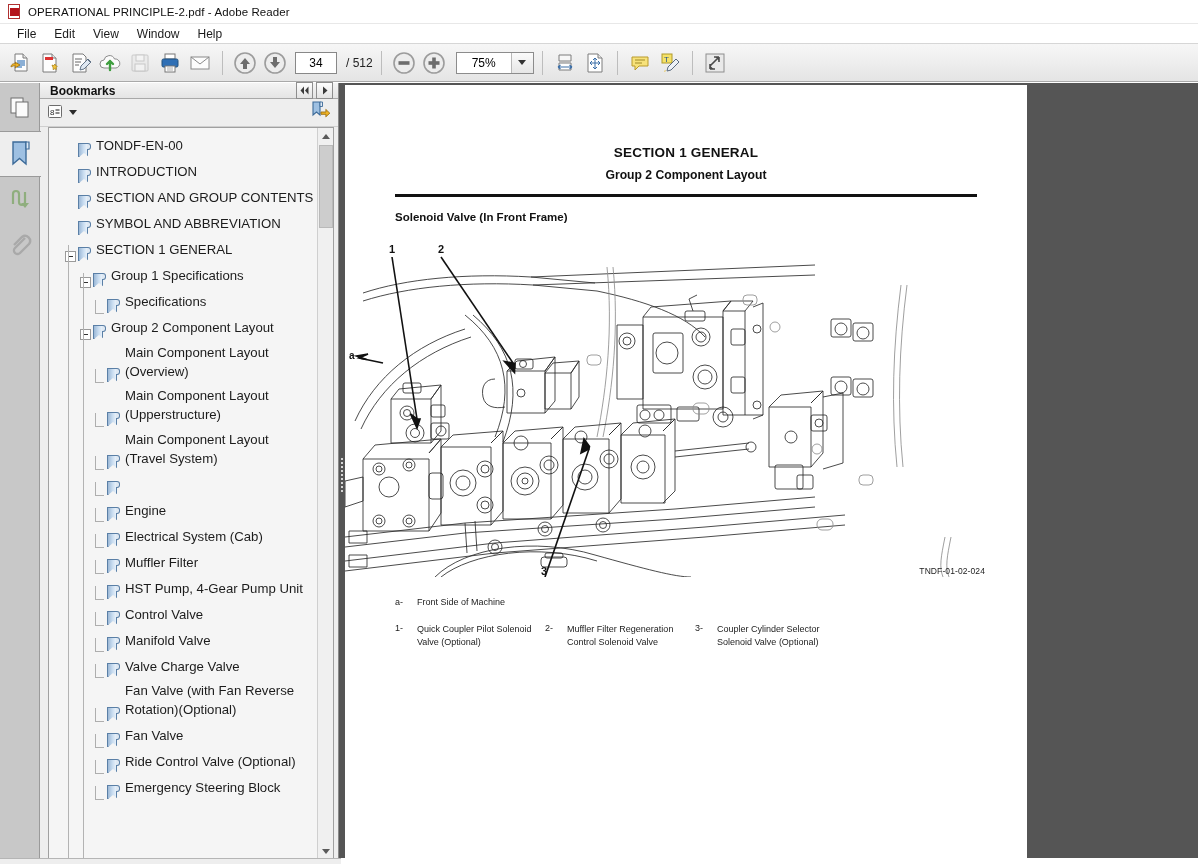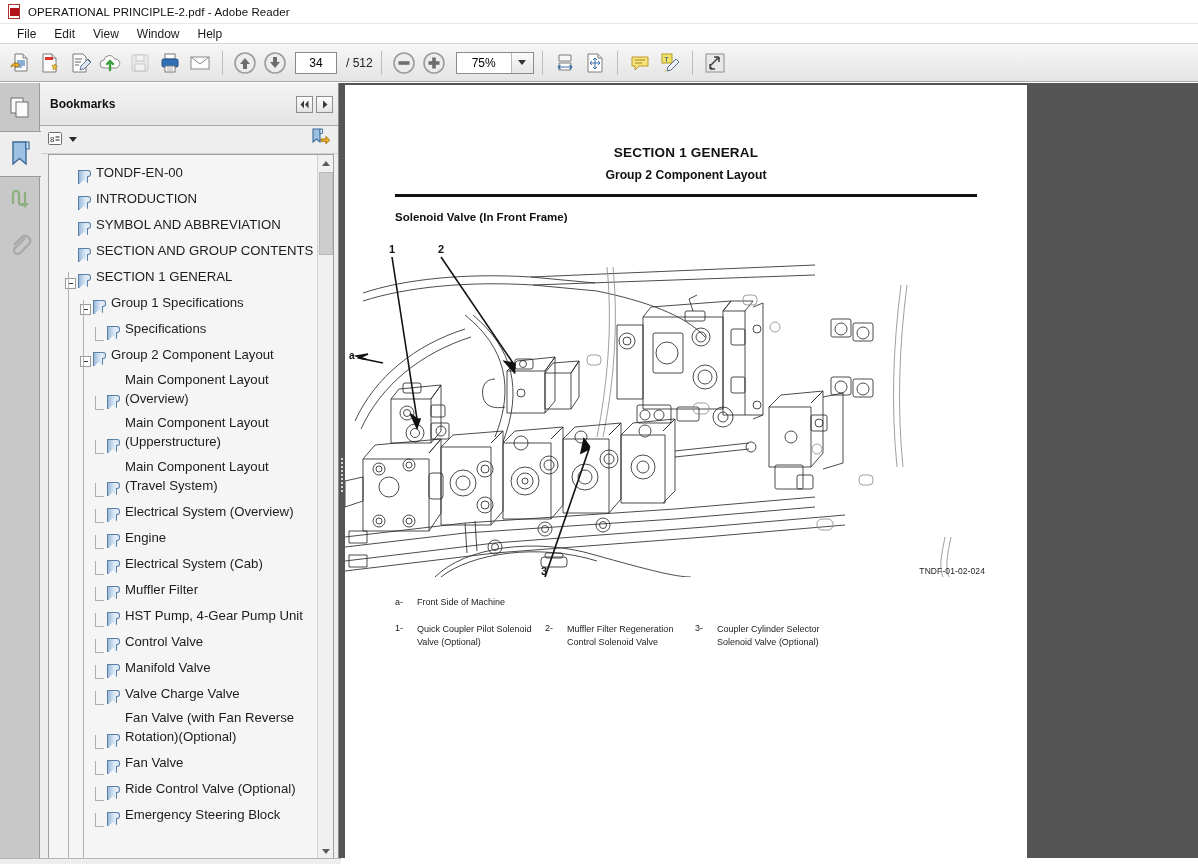--- a/index.html
+++ b/index.html
@@ -156,21 +156,21 @@
 
   
   #bookmarks-pane {
     width: 299px;
     flex: none;
     background: #eeeeee;
     border-right: 1px solid #8a8a8a;
     display: flex; flex-direction: column;
   }
   #bm-header {
-    height: 43px;
+    height: 16px;
     background: linear-gradient(to bottom,#f4f4f4,#e4e4e4);
     border-bottom: 1px solid #a8a8a8;
     display: flex; align-items: center;
     padding: 0 5px 0 10px;
   }
   #bm-header .bm-title {
     font-size: 12px;
     font-weight: bold;
     color: #111;
     flex: 1;
@@ -707,30 +707,30 @@
             </div>
             <div class="bm-label">INTRODUCTION</div>
           </div>
           <div class="bm-row">
             <div class="bm-indent" style="width: 14px;"></div>
             <div class="bm-toggle-spacer"></div>
             <div class="bm-icon">
               <span class="flag"></span>
               <span class="curl"></span>
             </div>
-            <div class="bm-label">SYMBOL AND ABBREVIATION</div>
+            <div class="bm-label">SECTION AND GROUP CONTENTS</div>
           </div>
           <div class="bm-row">
             <div class="bm-indent" style="width: 14px;"></div>
             <div class="bm-toggle-spacer"></div>
             <div class="bm-icon">
               <span class="flag"></span>
               <span class="curl"></span>
             </div>
-            <div class="bm-label">SECTION AND GROUP CONTENTS</div>
+            <div class="bm-label">SYMBOL AND ABBREVIATION</div>
           </div>
           <div class="bm-row">
             <div class="bm-indent" style="width: 14px;"></div>
             <div class="bm-toggle"></div>
             <div class="bm-icon">
               <span class="flag"></span>
               <span class="curl"></span>
             </div>
             <div class="bm-label">SECTION 1 GENERAL</div>
           </div>
@@ -791,21 +791,20 @@
             <div class="bm-label">Main Component Layout
 (Travel System)</div>
           </div>
           <div class="bm-row">
             <div class="bm-indent" style="width: 44px;"></div>
             <div class="bm-connector"></div>
             <div class="bm-icon">
               <span class="flag"></span>
               <span class="curl"></span>
             </div>
-            <div class="bm-label">Electrical System (Overview)</div>
           </div>
           <div class="bm-row">
             <div class="bm-indent" style="width: 44px;"></div>
             <div class="bm-connector"></div>
             <div class="bm-icon">
               <span class="flag"></span>
               <span class="curl"></span>
             </div>
             <div class="bm-label">Engine</div>
           </div>

